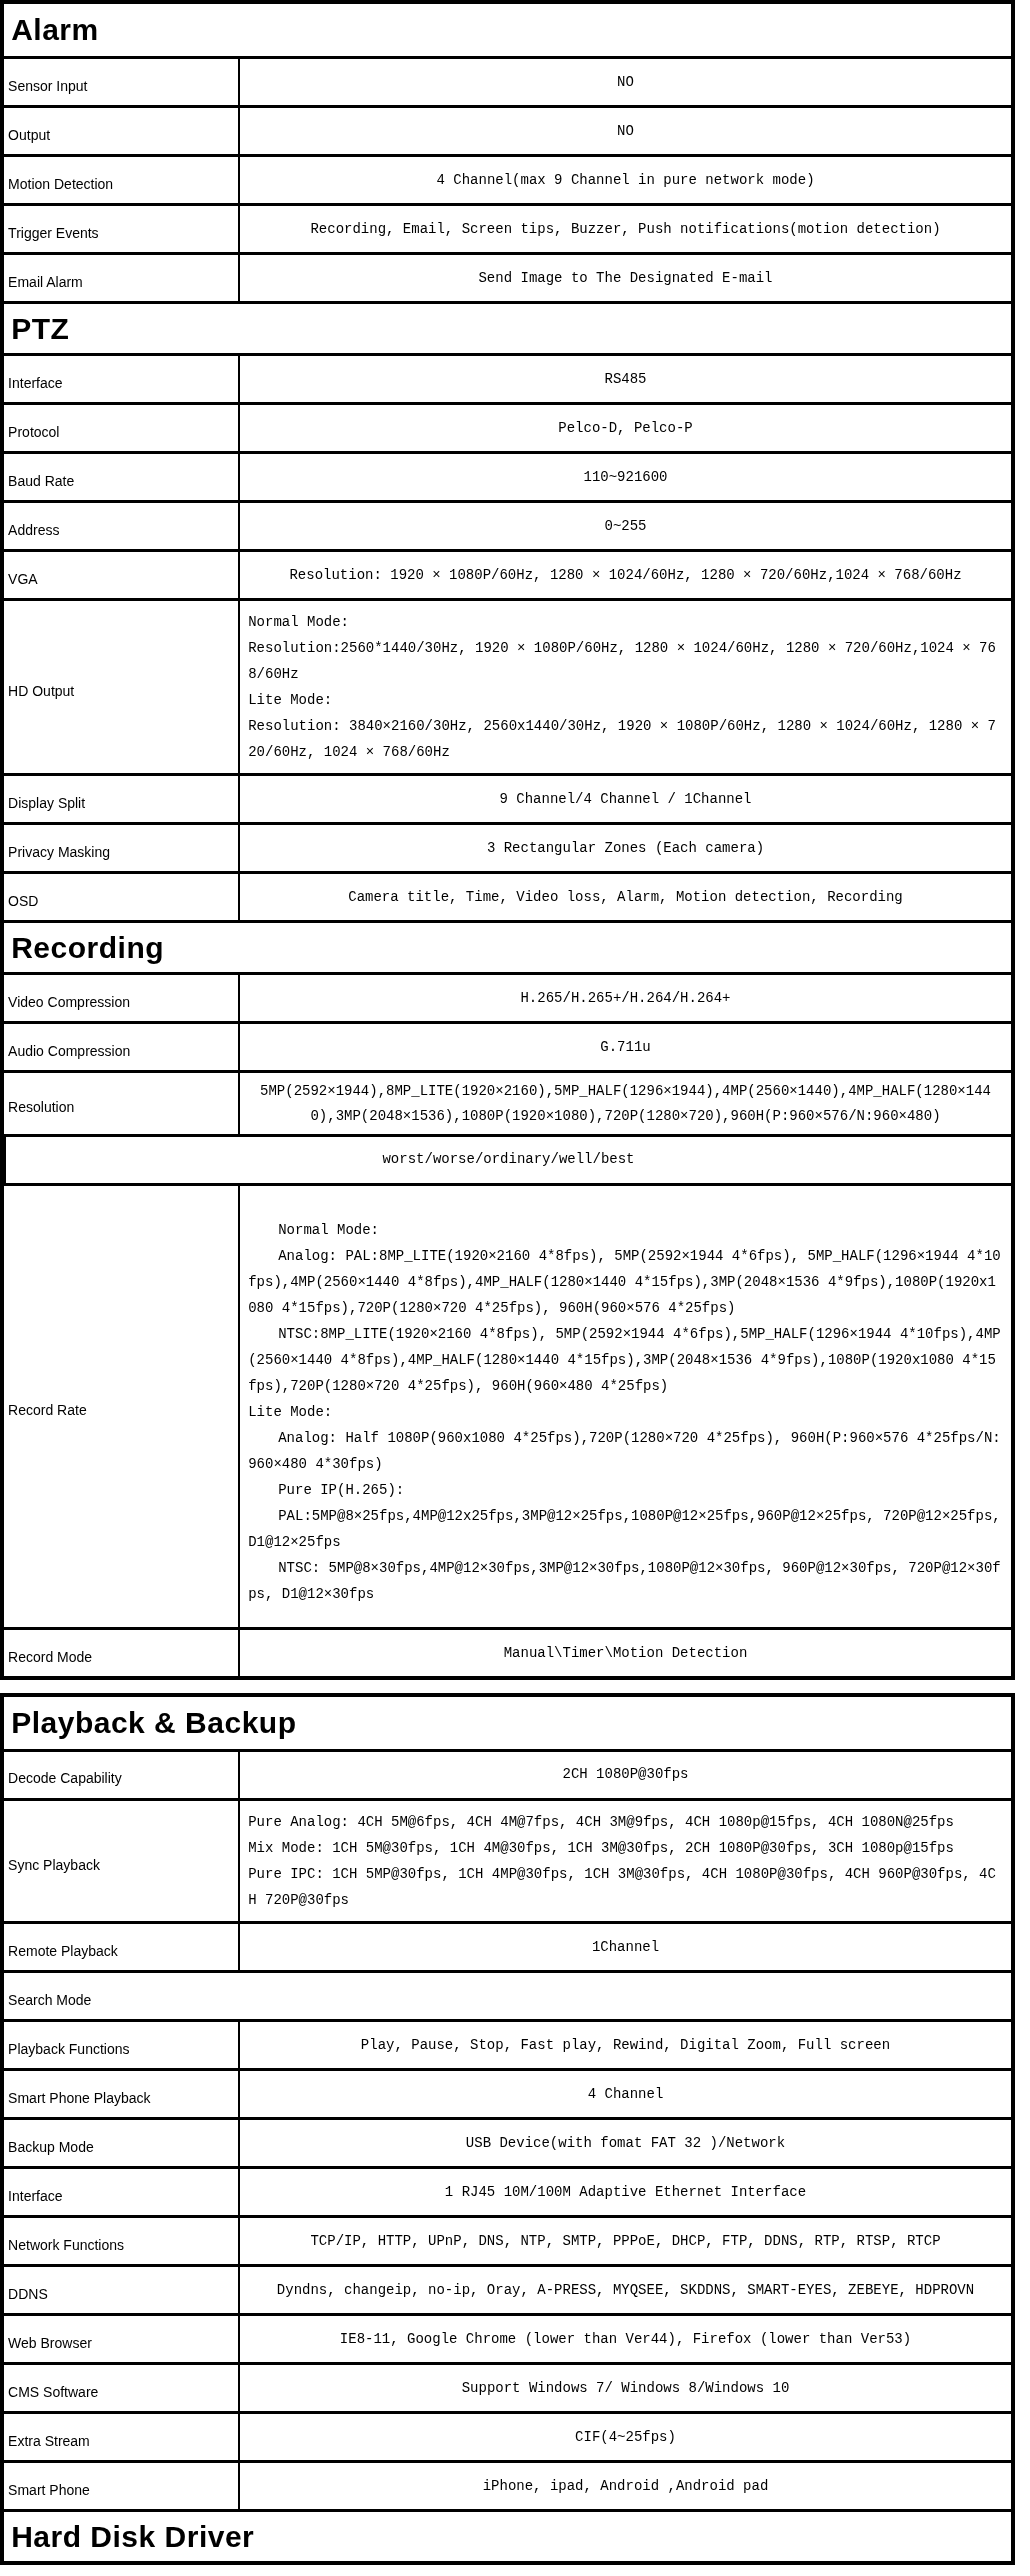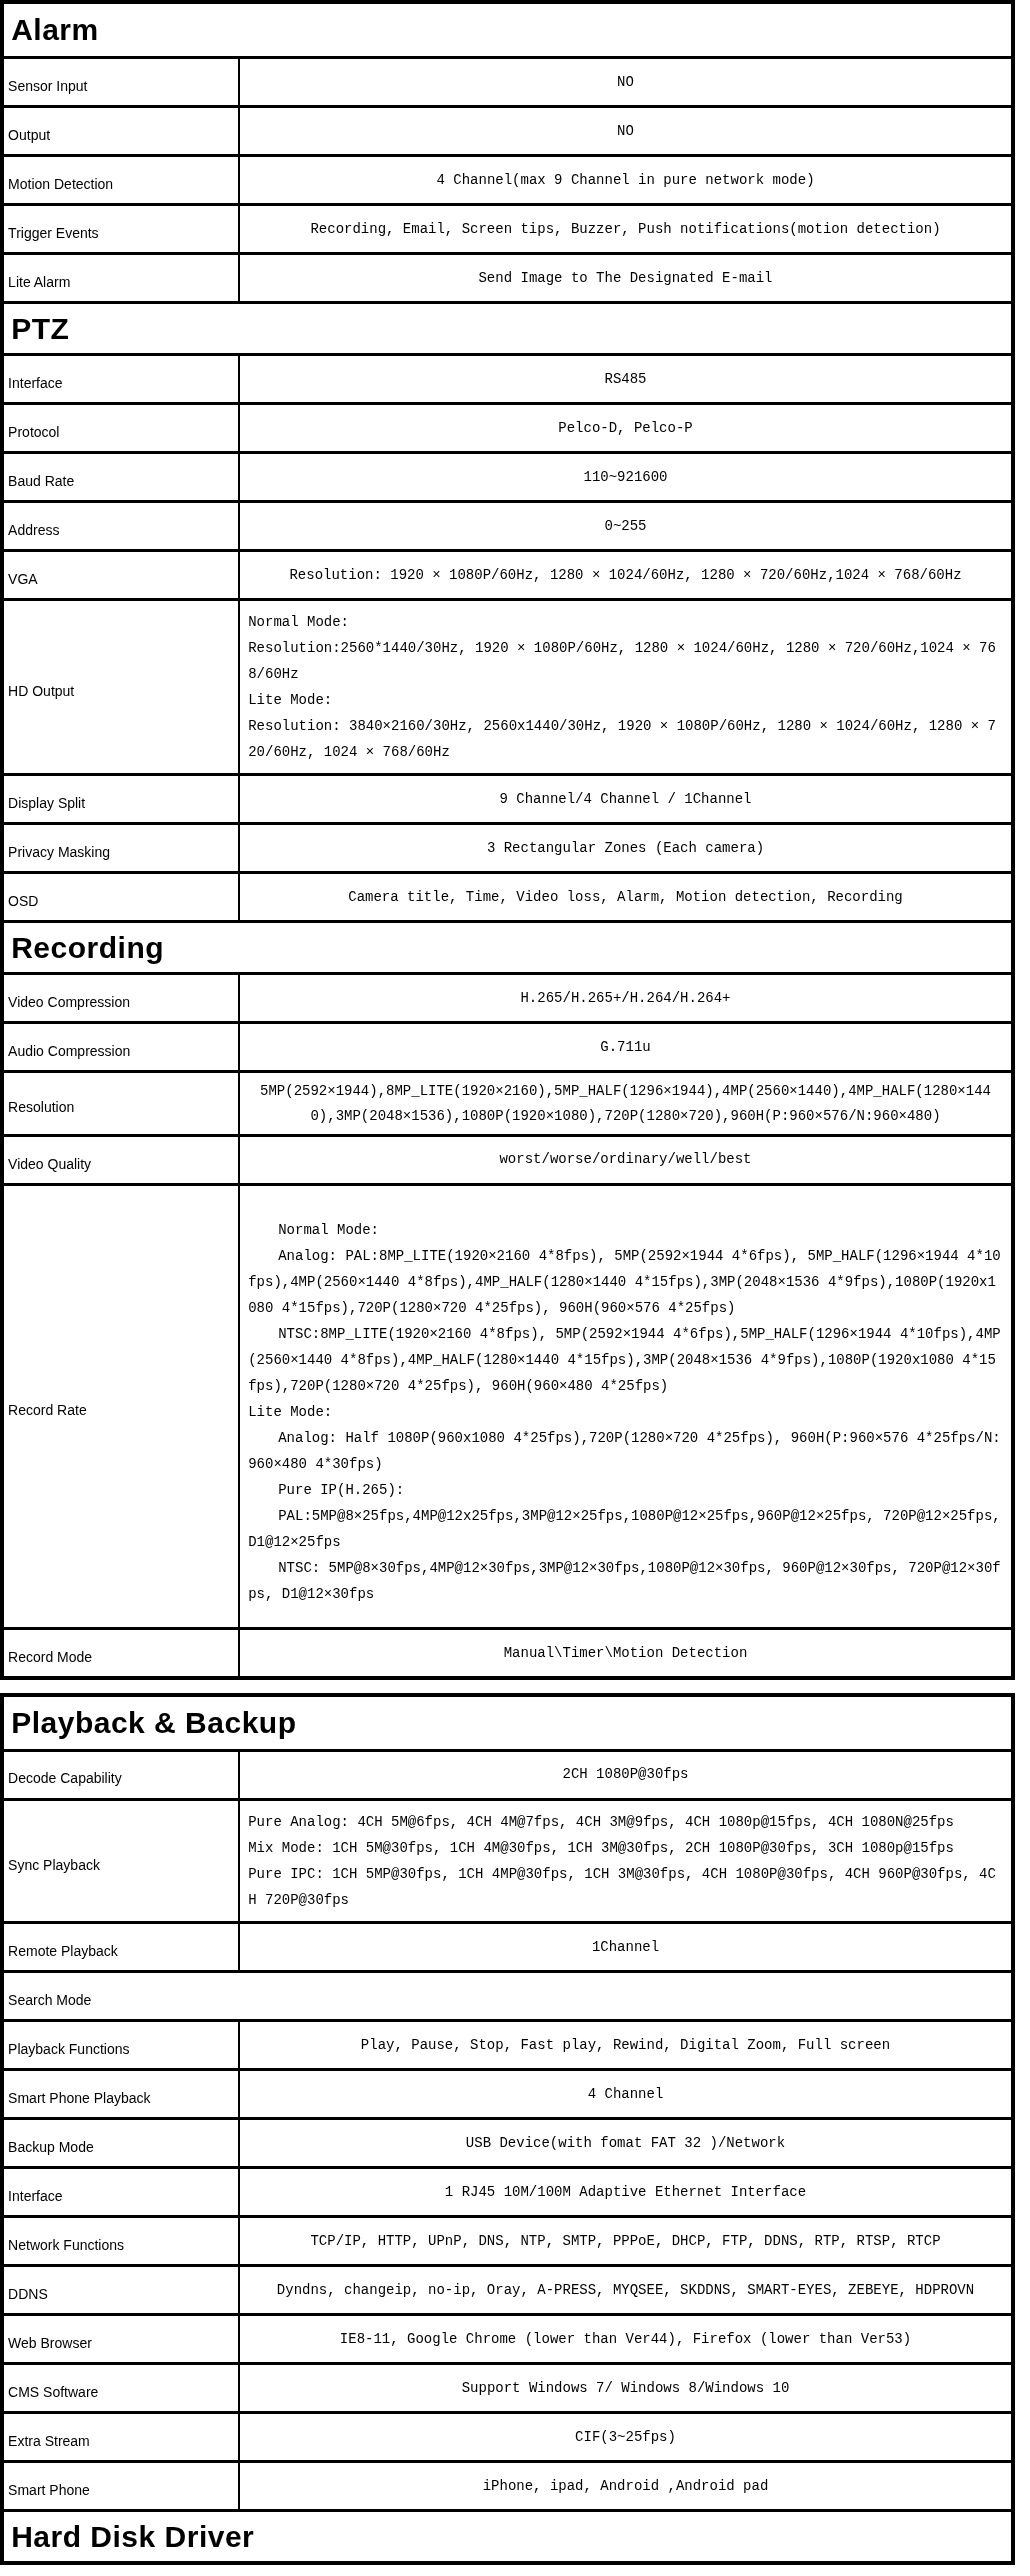--- a/index.html
+++ b/index.html
@@ -127,21 +127,21 @@
       <div class="row" data-name="spec-row-trigger-events">
         <div class="cell-label" data-name="spec-label">
           <span data-name="spec-label-text">Trigger Events</span>
         </div>
         <div class="cell-value center" data-name="spec-value">
           <div class="vtext" data-name="spec-value-text">Recording,  Email, Screen tips, Buzzer, Push notifications(motion detection)</div>
         </div>
       </div>
       <div class="row" data-name="spec-row-email-alarm">
         <div class="cell-label" data-name="spec-label">
-          <span data-name="spec-label-text">Lite Alarm</span>
+          <span data-name="spec-label-text">Email Alarm</span>
         </div>
         <div class="cell-value center" data-name="spec-value">
           <div class="vtext" data-name="spec-value-text">Send Image to The Designated E-mail</div>
         </div>
       </div>
       <div class="sec-header" data-name="section-header-ptz">
         <span data-name="section-title">PTZ</span>
       </div>
       <div class="row" data-name="spec-row-interface">
         <div class="cell-label" data-name="spec-label">
@@ -239,23 +239,20 @@
       </div>
       <div class="row" data-name="spec-row-resolution">
         <div class="cell-label" data-name="spec-label">
           <span data-name="spec-label-text">Resolution</span>
         </div>
         <div class="cell-value center" data-name="spec-value">
           <div class="vtext" data-name="spec-value-text">5MP(2592×1944),8MP_LITE(1920×2160),5MP_HALF(1296×1944),4MP(2560×1440),4MP_HALF(1280×1440),3MP(2048×1536),1080P(1920×1080),720P(1280×720),960H(P:960×576/N:960×480)</div>
         </div>
       </div>
       <div class="row" data-name="spec-row-video-quality">
-        <div class="cell-label" data-name="spec-label">
-          <span data-name="spec-label-text">Video Quality</span>
-        </div>
         <div class="cell-value center" data-name="spec-value">
           <div class="vtext" data-name="spec-value-text">worst/worse/ordinary/well/best</div>
         </div>
       </div>
       <div class="row" data-name="spec-row-record-rate">
         <div class="cell-label" data-name="spec-label">
           <span data-name="spec-label-text">Record Rate</span>
         </div>
         <div class="cell-value left" data-name="spec-value">
           <div class="pline indent" data-name="spec-value-line">Normal Mode:</div>
@@ -375,21 +372,21 @@
         </div>
         <div class="cell-value center" data-name="spec-value">
           <div class="vtext" data-name="spec-value-text">Support  Windows 7/ Windows 8/Windows 10</div>
         </div>
       </div>
       <div class="row" data-name="spec-row-extra-stream">
         <div class="cell-label" data-name="spec-label">
           <span data-name="spec-label-text">Extra Stream</span>
         </div>
         <div class="cell-value center" data-name="spec-value">
-          <div class="vtext" data-name="spec-value-text">CIF(3~25fps)</div>
+          <div class="vtext" data-name="spec-value-text">CIF(4~25fps)</div>
         </div>
       </div>
       <div class="row" data-name="spec-row-smart-phone">
         <div class="cell-label" data-name="spec-label">
           <span data-name="spec-label-text">Smart Phone</span>
         </div>
         <div class="cell-value center" data-name="spec-value">
           <div class="vtext" data-name="spec-value-text">iPhone, ipad,  Android ,Android pad</div>
         </div>
       </div>

